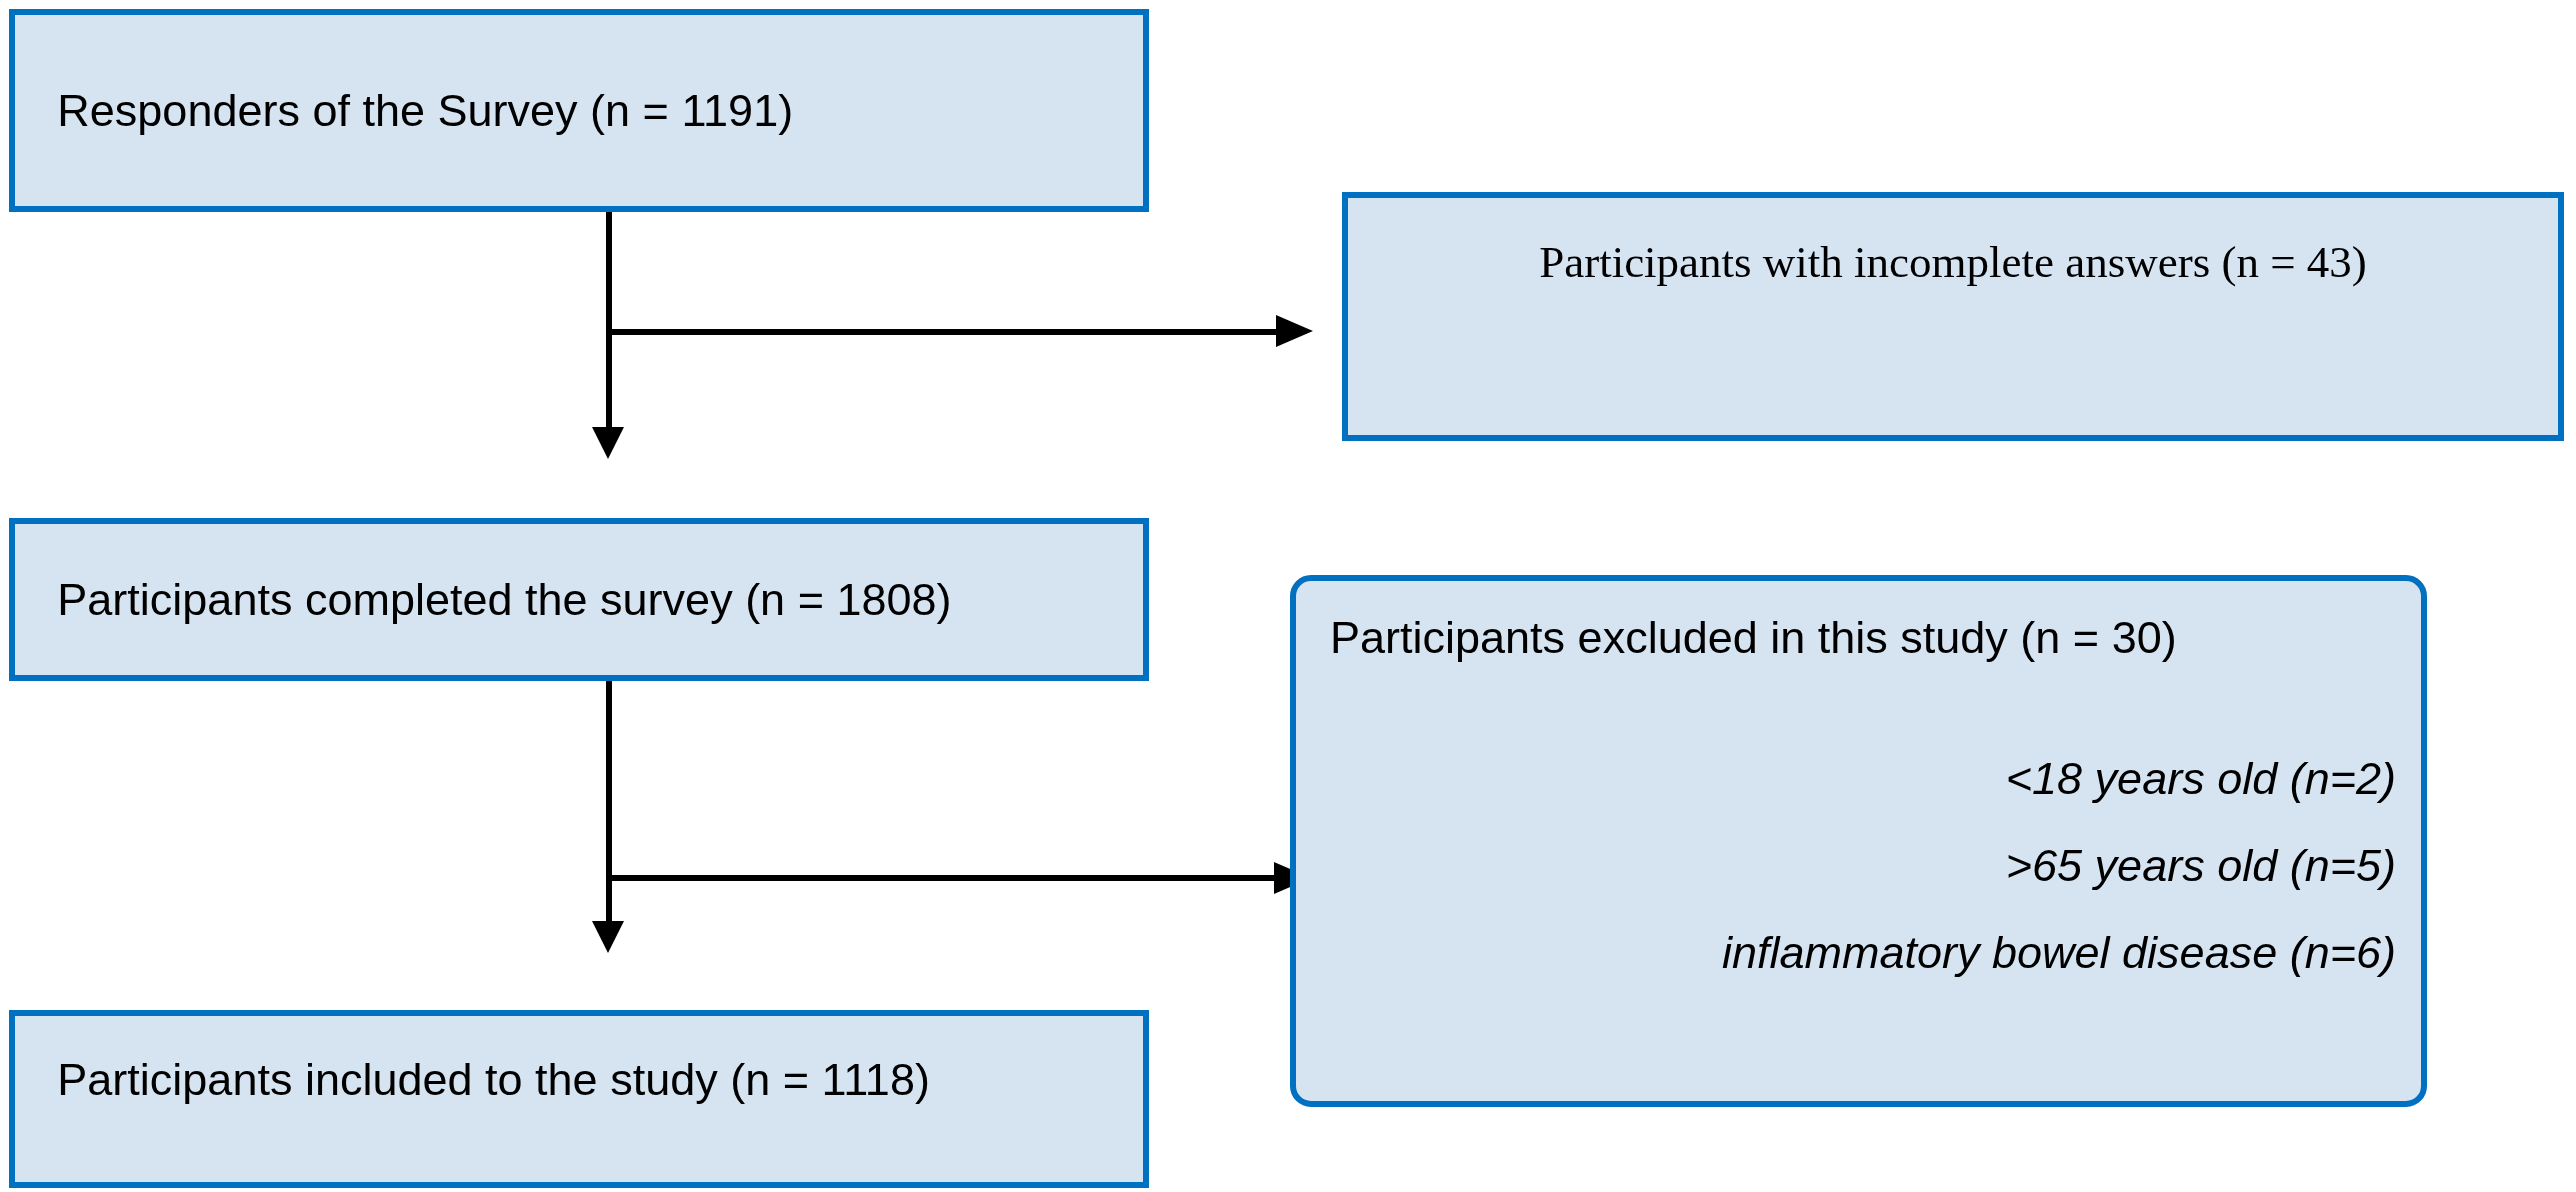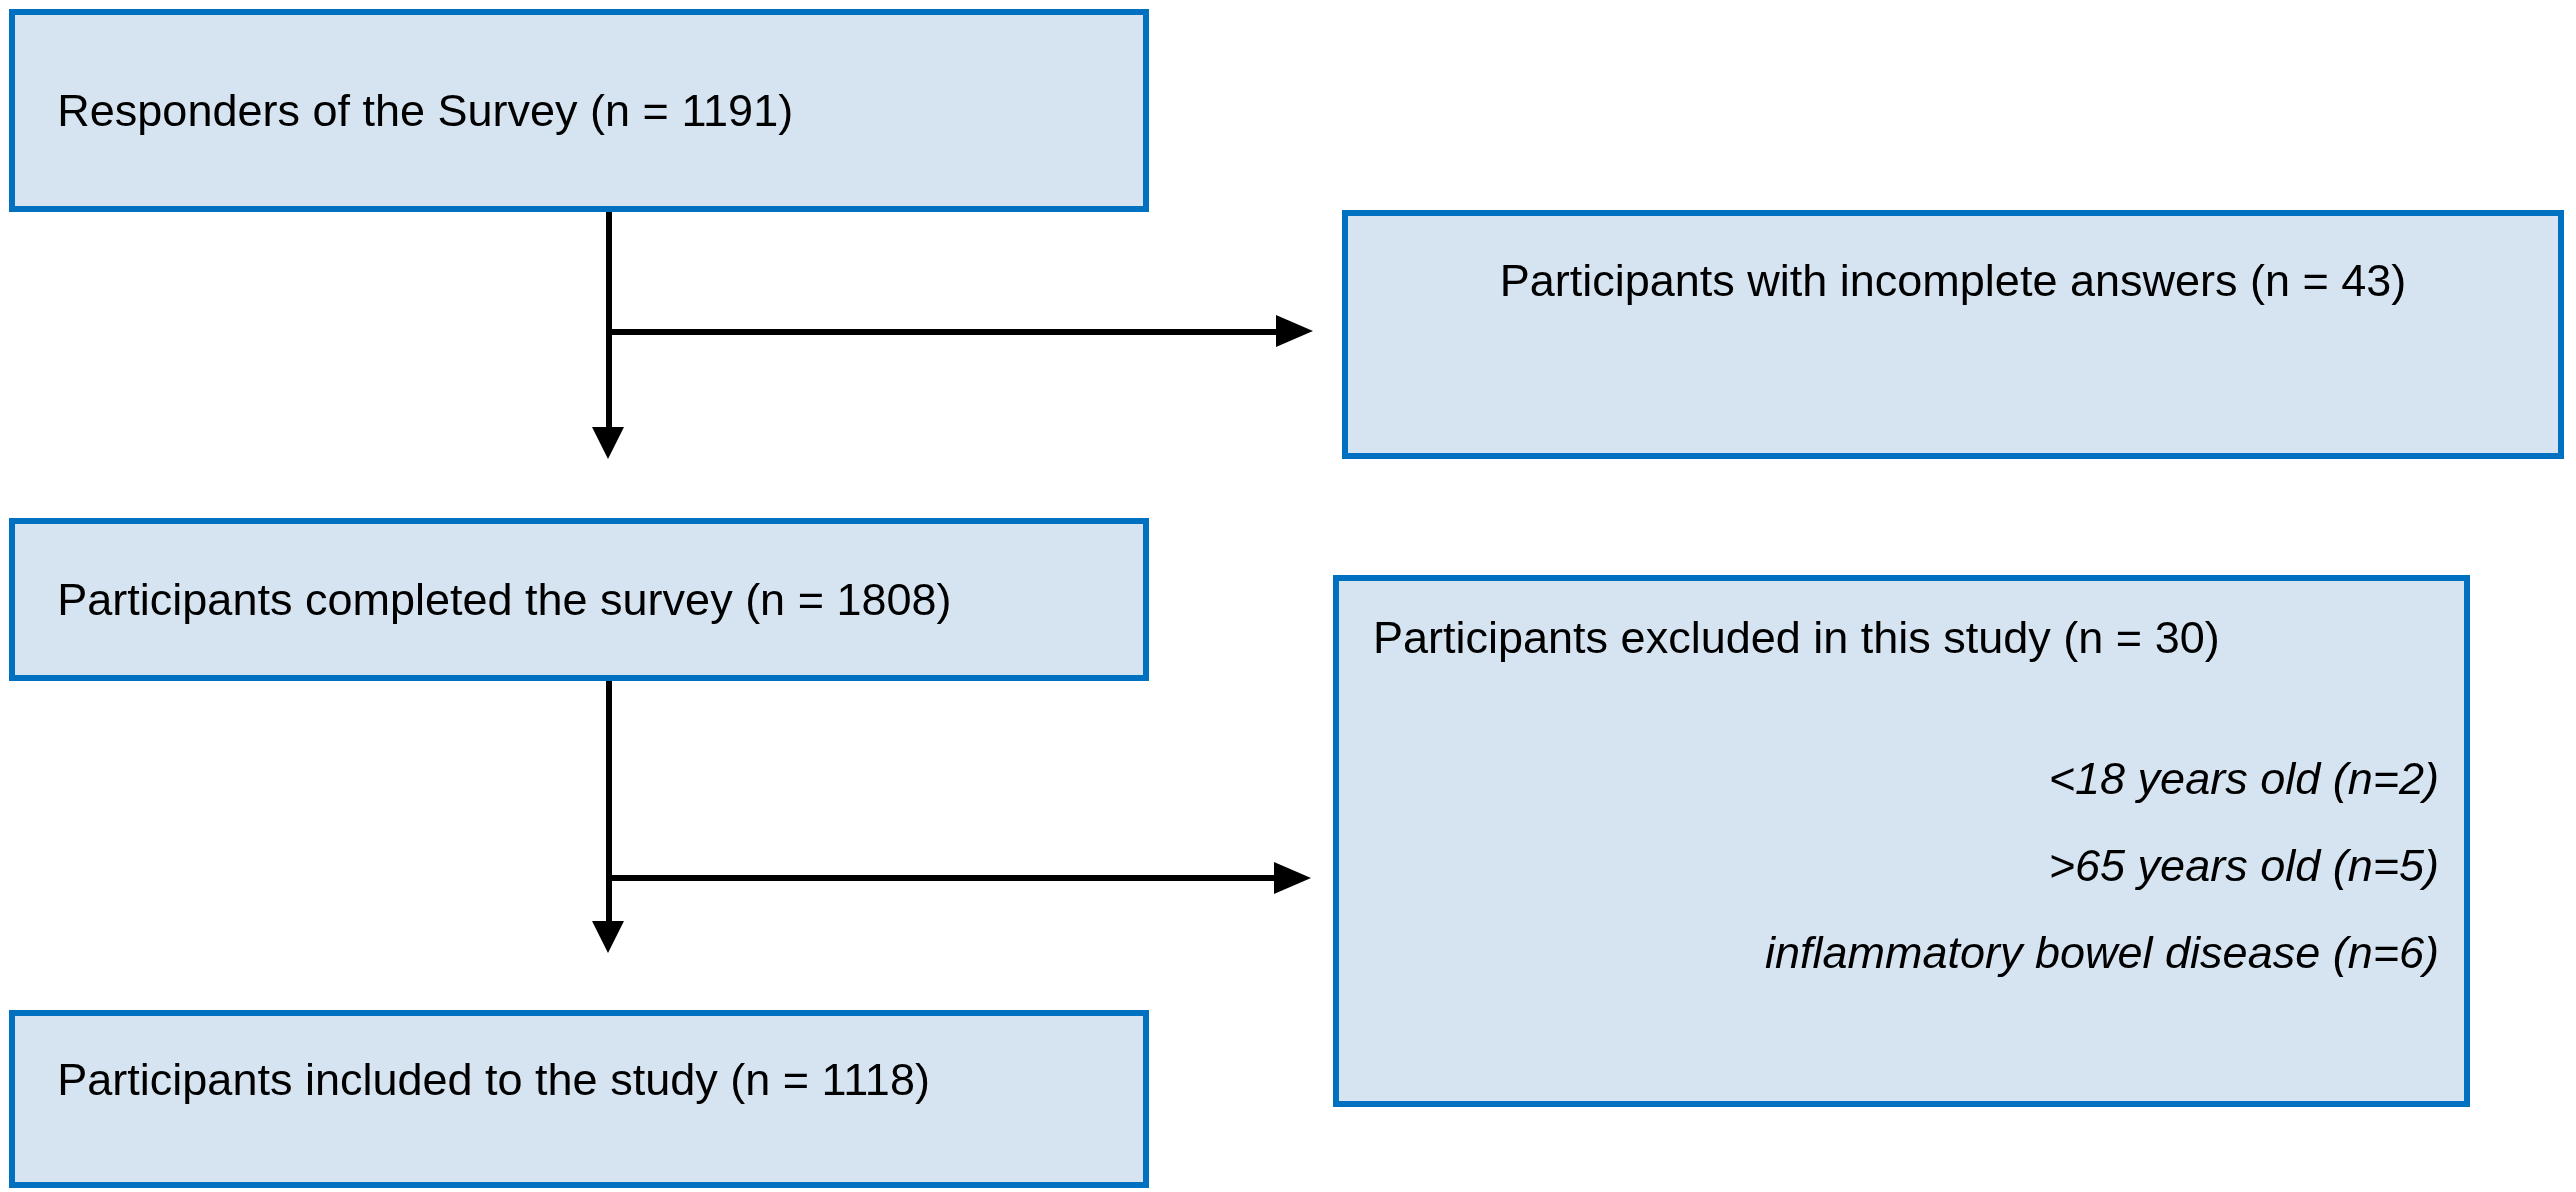--- a/index.html
+++ b/index.html
@@ -23,25 +23,25 @@
     background: #D6E4F2;
     font-size: 45px;
     color: #000000;
   }
   .fc-box.vcenter {
     display: flex;
     align-items: center;
     padding-left: 42px;
   }
   #box-responders { left: 9.3px;   top: 9.3px;   width: 1140px; height: 203px; }
-  #box-incomplete { left: 1342px; top: 210px;  width: 1222px; height: 249px;
-                    text-align: center; padding-top: 42px; line-height: 45px; }
+  #box-incomplete { left: 1342px; top: 192px;  width: 1222px; height: 249px;
+                    text-align: center; padding-top: 42px; line-height: 45px; font-family: Liberation Serif, serif; }
   #box-completed  { left: 9.3px;   top: 518px;  width: 1140px; height: 163px; }
-  #box-excluded   { left: 1333px; top: 575px;  width: 1137px; height: 532px;
-                    padding: 34px 25px 0 34px; }
+  #box-excluded   { left: 1290px; top: 575px;  width: 1137px; height: 532px;
+                    padding: 34px 25px 0 34px; border-radius: 21px; }
   #box-included   { left: 9.3px;   top: 1010px; width: 1140px; height: 178px;
                     padding-bottom: 39px; }
 
   #box-excluded .excl-title {
     line-height: 45px;
     margin: 0 0 96px 0;
   }
   #box-excluded .excl-items {
     margin-left: 153px;
     font-style: italic;

